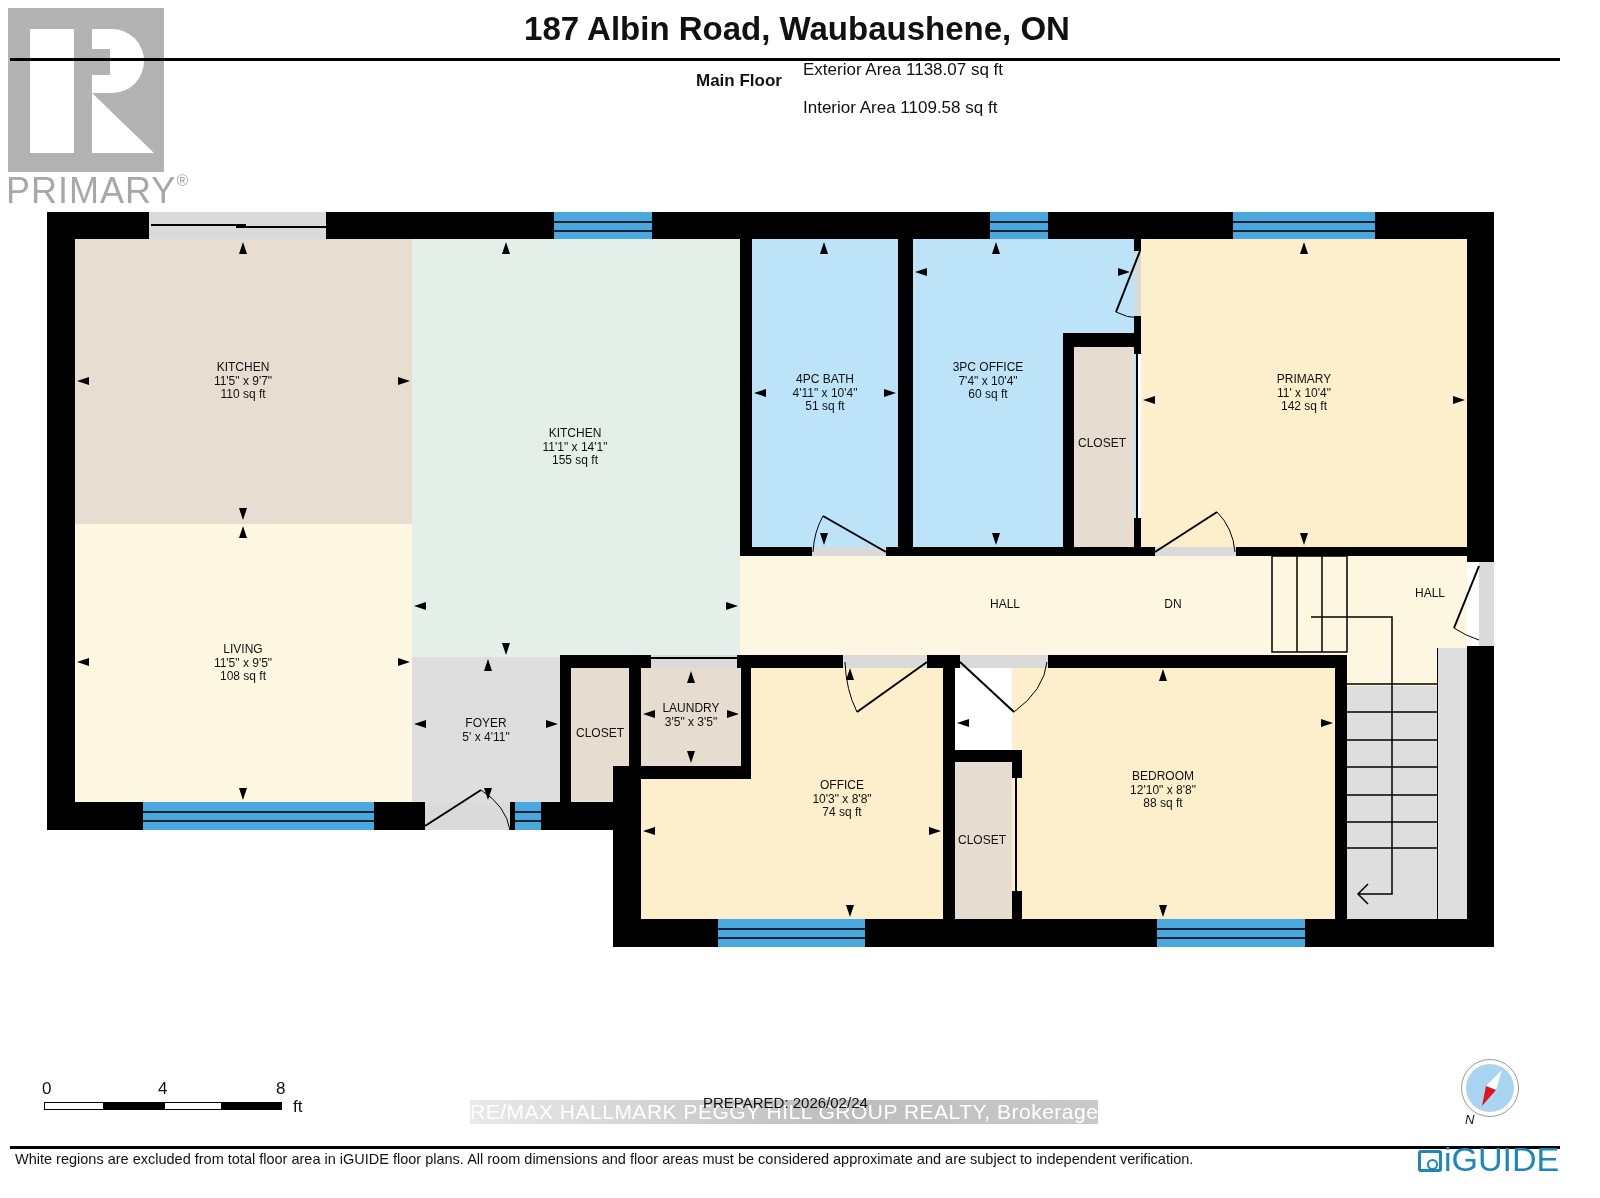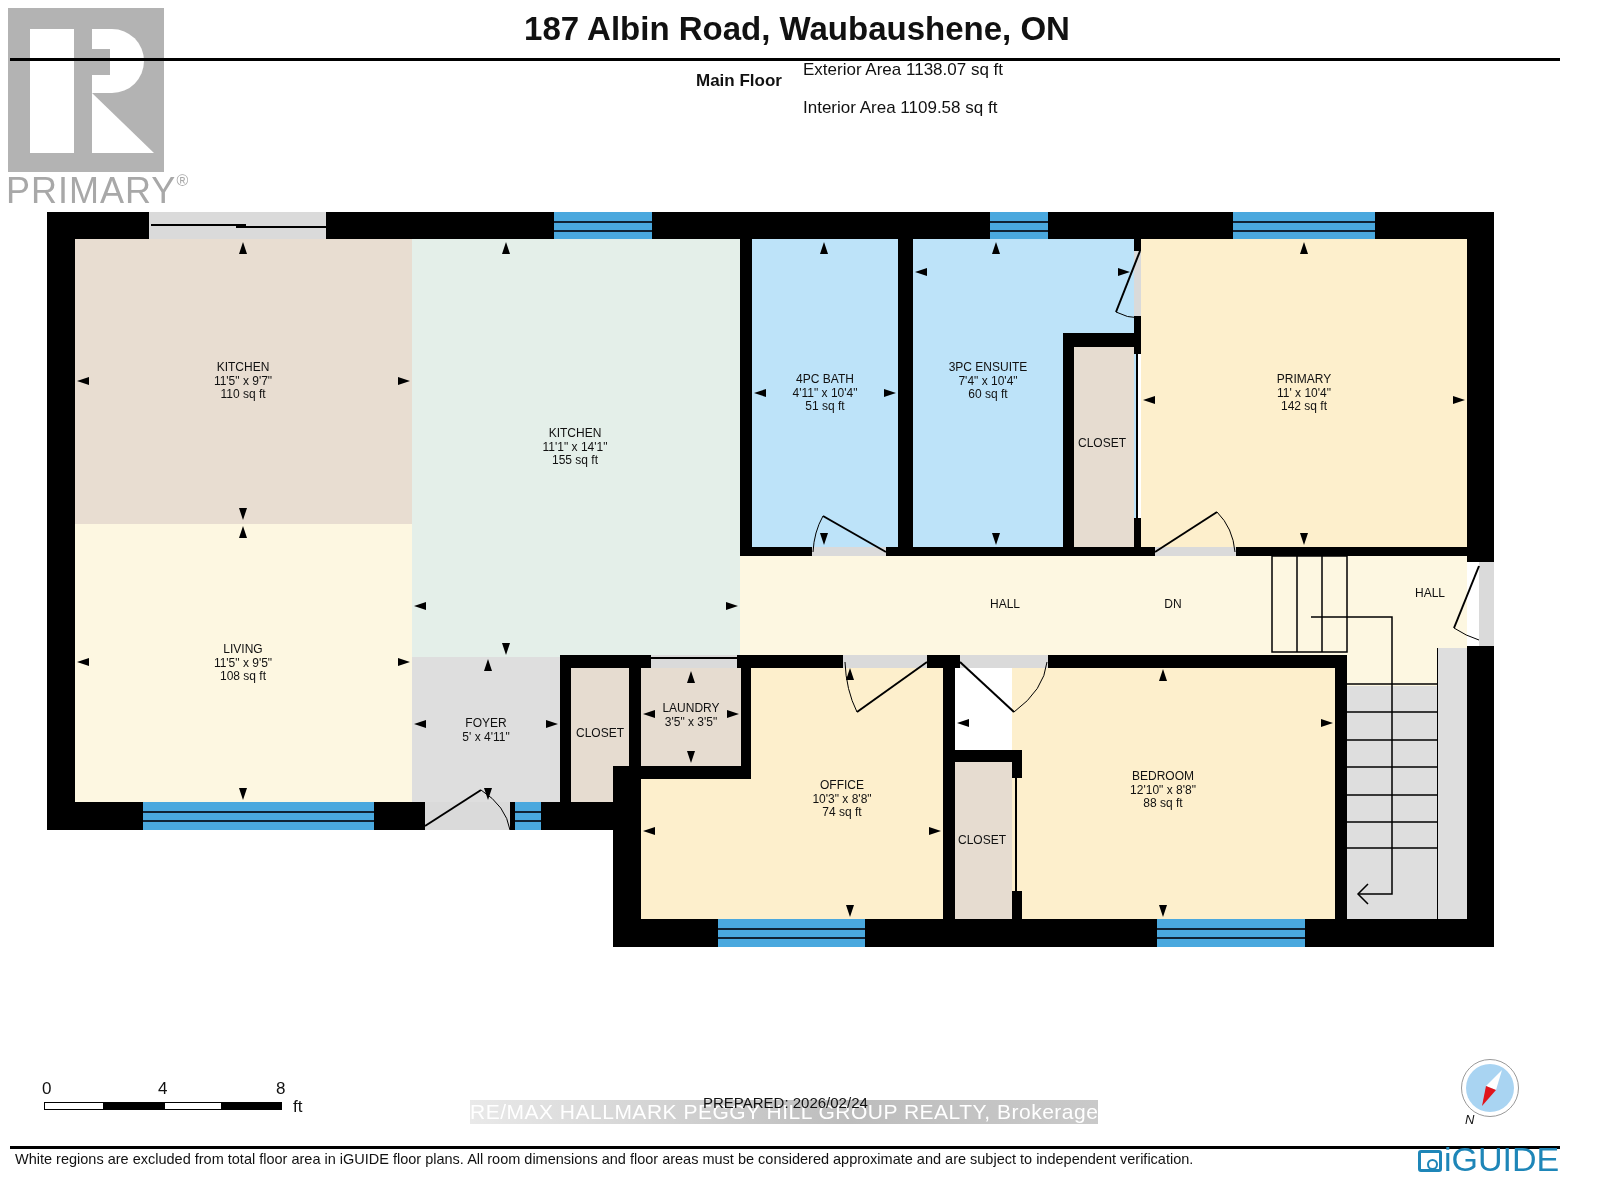--- a/index.html
+++ b/index.html
@@ -232,21 +232,21 @@
       <div>KITCHEN</div>
       <div>11'1" x 14'1"</div>
       <div>155 sq ft</div>
     </div>
   <div class="rlabel" style="left:825px;top:373px;">
       <div>4PC BATH</div>
       <div>4'11" x 10'4"</div>
       <div>51 sq ft</div>
     </div>
   <div class="rlabel" style="left:988px;top:361px;">
-      <div>3PC ENSUITE</div>
+      <div>3PC OFFICE</div>
       <div>7'4" x 10'4"</div>
       <div>60 sq ft</div>
     </div>
   <div class="rlabel" style="left:1102px;top:437px;">
       <div>CLOSET</div>
     </div>
   <div class="rlabel" style="left:1304px;top:373px;">
       <div>PRIMARY</div>
       <div>11' x 10'4"</div>
       <div>142 sq ft</div>

